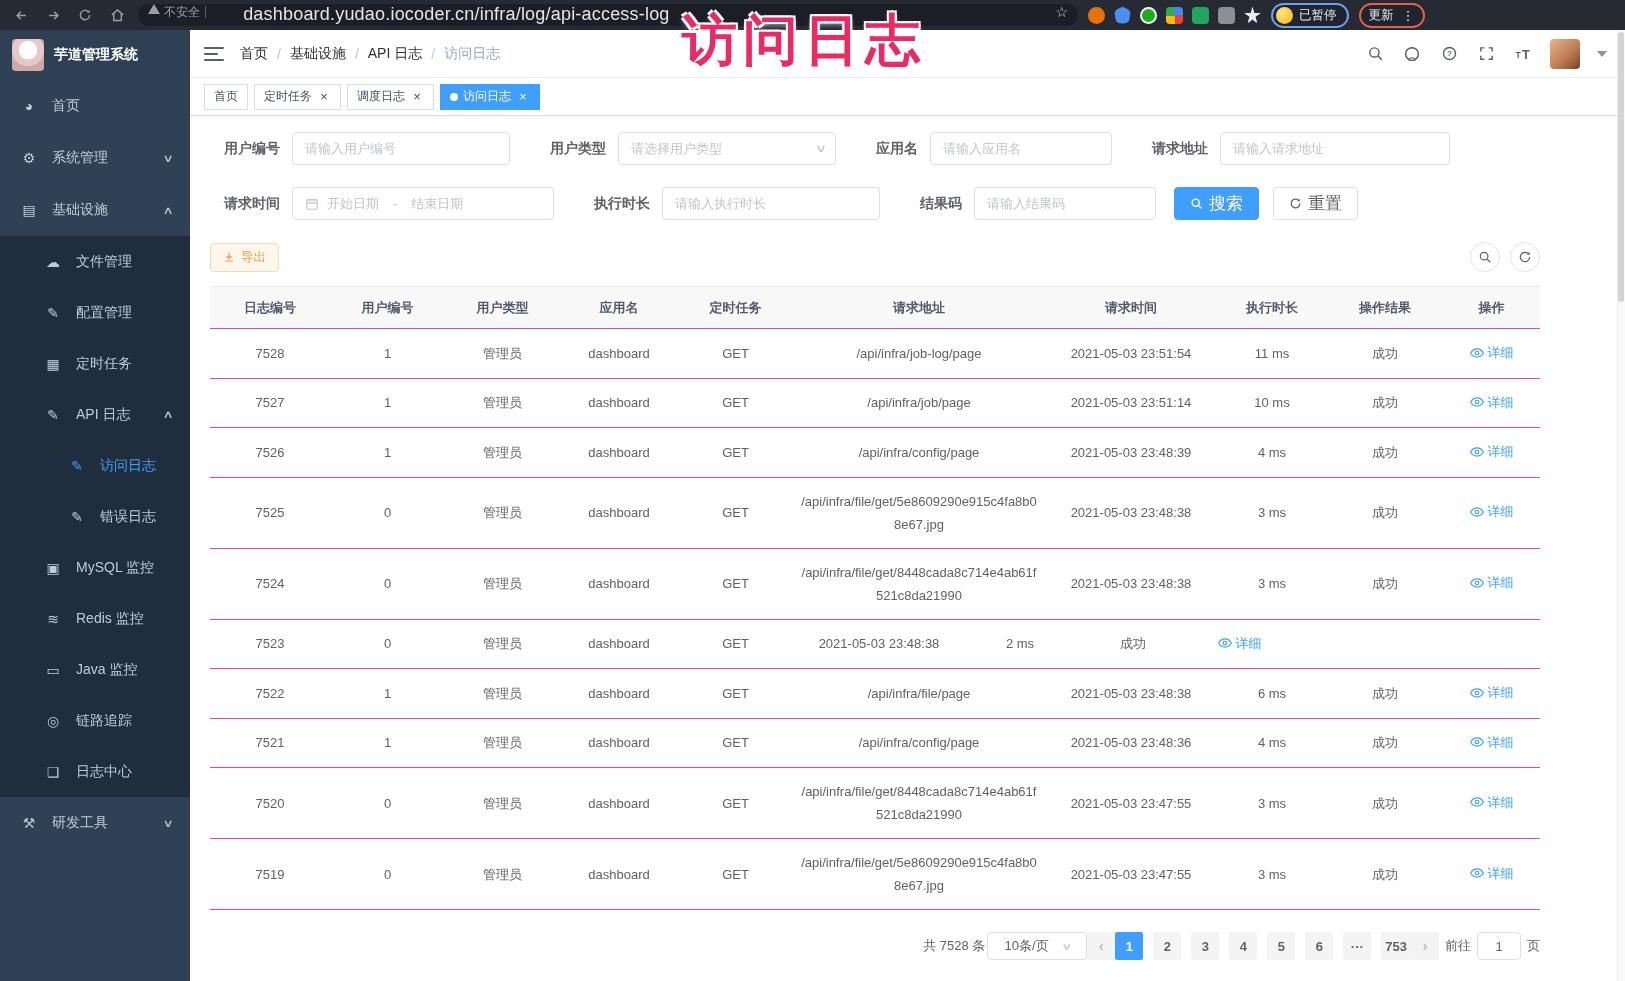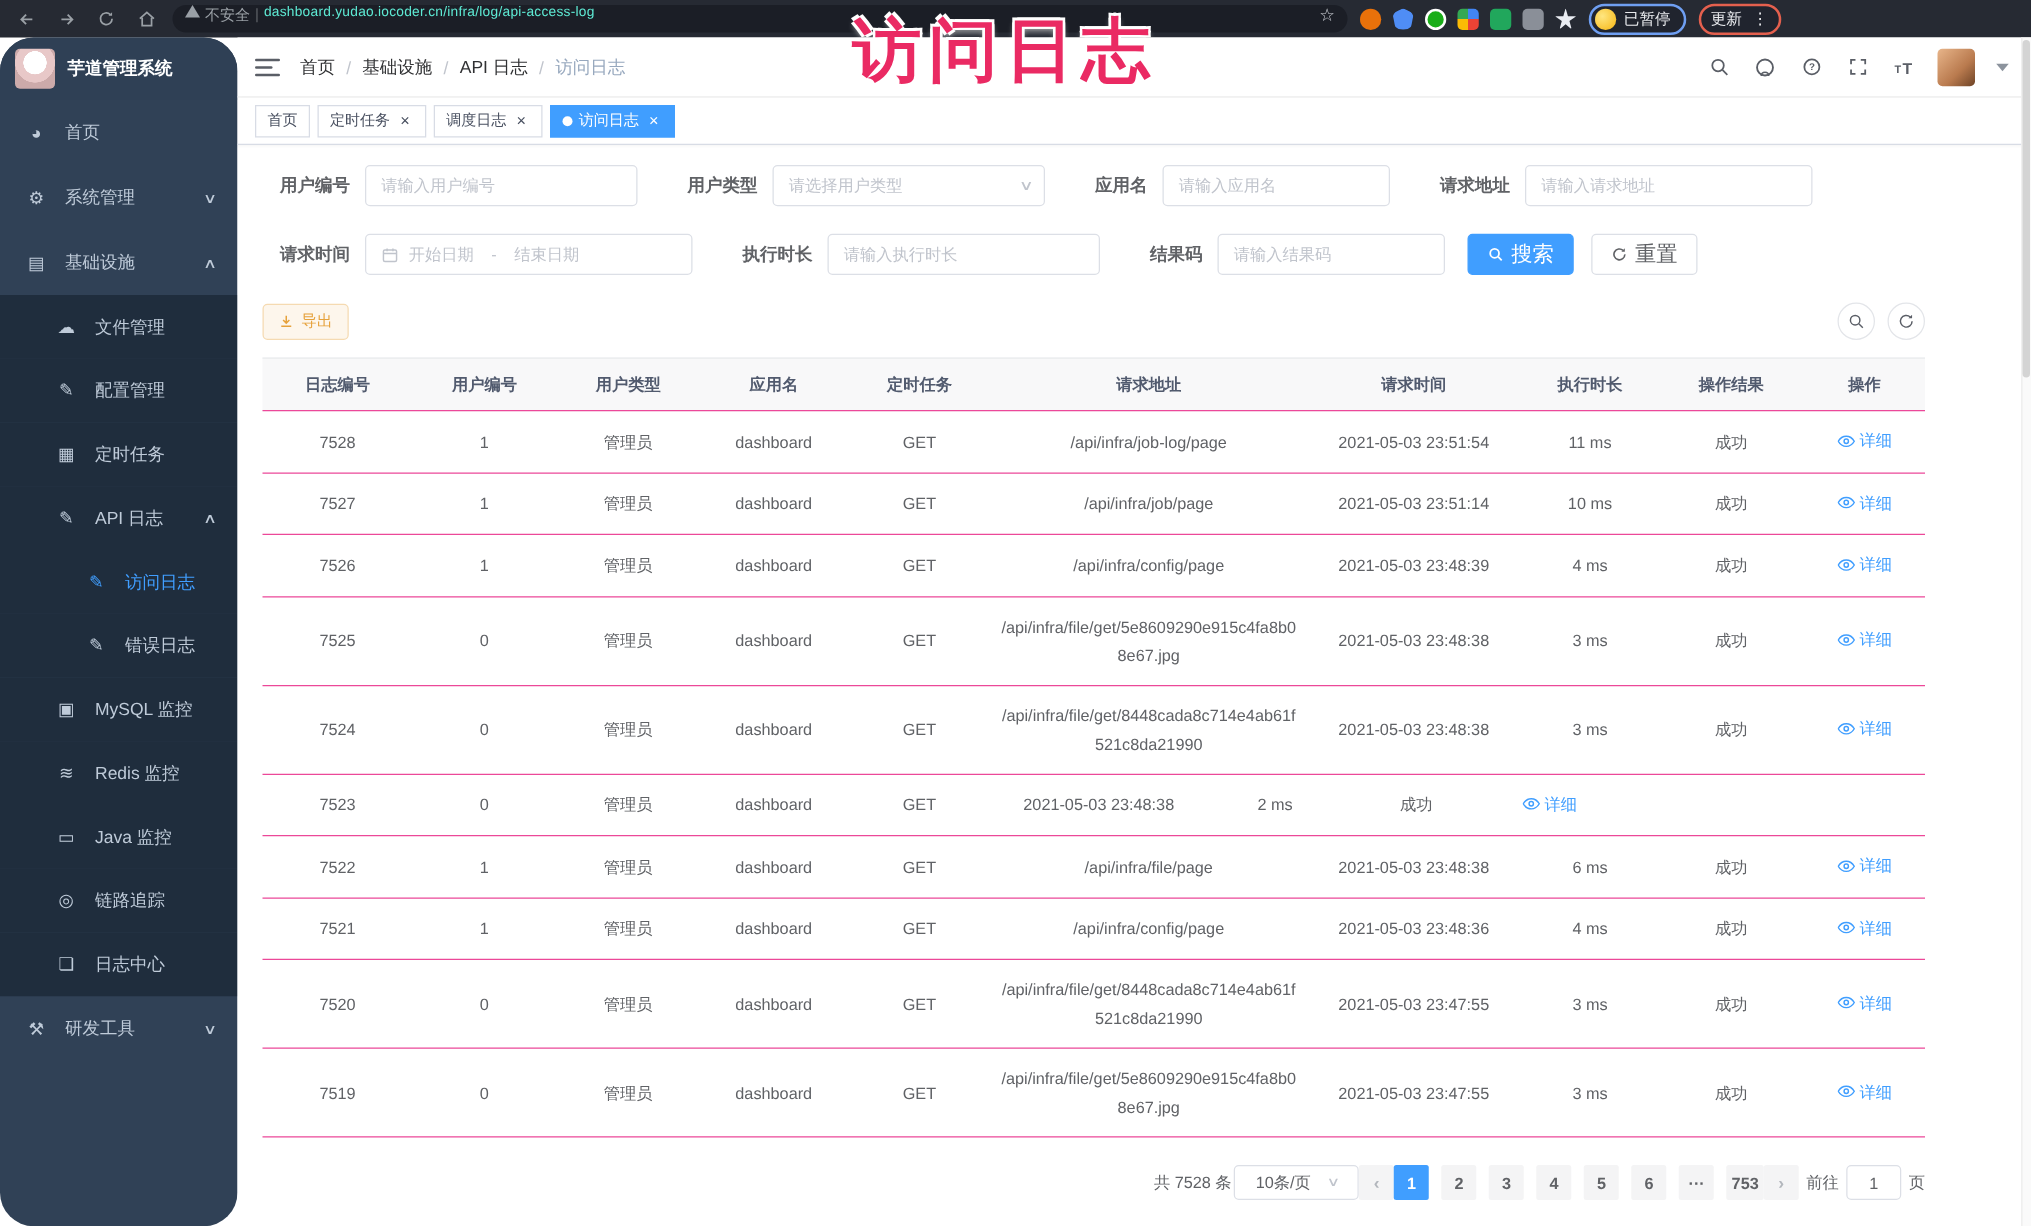--- a/index.html
+++ b/index.html
@@ -7,42 +7,42 @@
   body { font-family:"Liberation Sans","DejaVu Sans",sans-serif; background:#fff; position:relative; }
 
   
   .browser { height:30px; background:#262a33; display:flex; align-items:center; padding:0 10px; gap:10px; }
   .bnav { color:#9aa0a6; font-size:15px; width:22px; height:22px; display:flex; align-items:center; justify-content:center; border-radius:50%; flex:none; }
   .bnav svg { display:block; }
   .urlbar { flex:1; height:22px; background:#1b1e26; border-radius:11px; display:flex; align-items:flex-start; padding:0 10px; gap:4px; max-width:940px; }
   .warn-tri { width:0; height:0; border-left:6px solid transparent; border-right:6px solid transparent; border-bottom:10px solid #9aa0a6; }
   .sec-label { color:#9aa0a6; font-size:12px; }
   .url-sep { color:#5f6368; font-size:12px; }
-  .url-text { color:#5eead4; font-size:11px; letter-spacing:.2px; flex:1; white-space:nowrap; overflow:hidden; }
+  .url-text { color:#e5e5e5; font-size:18px; letter-spacing:.2px; flex:1; white-space:nowrap; overflow:hidden;margin-left:32px; }
   .star { color:#cfd2d8; font-size:14px; }
   .ext-row { display:flex; align-items:center; gap:9px; flex:none; }
   .ext { width:17px; height:17px; border-radius:50%; }
   .ext.sq { border-radius:4px; }
   .e1{background:#e8710a;} .e2{background:#4f8df5; clip-path:polygon(50% 0,100% 25%,85% 100%,15% 100%,0 25%);} .e3{background:#1aad19; border:2px solid #fff;}
   .e4{background:conic-gradient(#4285f4 0 25%, #ea4335 0 50%, #fbbc05 0 75%, #34a853 0);} 
   .e5{background:#21a75c;} .e6{background:#8a8f98;} .e7{background:#e9ecf2; clip-path:polygon(50% 0,61% 38%,100% 38%,68% 61%,79% 100%,50% 76%,21% 100%,32% 61%,0 38%,39% 38%);}
   .paused-pill { display:flex; align-items:center; gap:6px; border:2px solid #6f9ff2; background:#20242e; border-radius:13px; padding:2px 10px 2px 3px; flex:none; }
   .smiley { width:17px; height:17px; border-radius:50%; background:radial-gradient(circle at 35% 35%, #ffe680, #f6b511); }
   .paused-pill span { color:#e8eaed; font-size:12.5px; }
   .update-pill { display:flex; align-items:center; gap:8px; border:2px solid #e4604e; background:#20242e; border-radius:13px; padding:2px 8px; flex:none; }
   .update-pill .u { color:#e8eaed; font-size:12.5px; }
   .update-pill .k { color:#e8eaed; font-size:13px; }
 
   
   .annotation { position:absolute; left:682px; top:4px; z-index:50; font-size:55px; font-weight:900; letter-spacing:6px; color:#ea2a63;
     text-shadow:-2px -2px 0 #fff,2px -2px 0 #fff,-2px 2px 0 #fff,2px 2px 0 #fff,0 3px 5px rgba(255,255,255,.75); pointer-events:none; }
 
   
   .app { display:flex; height:951px; }
-  .sidebar { width:190px; background:#304156; color:#bfcbd9; flex:none; overflow:hidden;border-radius:27px; }
+  .sidebar { width:190px; background:#304156; color:#bfcbd9; flex:none; overflow:hidden; }
   .logo-row { height:50px; display:flex; align-items:center; gap:10px; padding:0 12px; background:#2f4055; }
   .logo-img { width:32px; height:32px; border-radius:4px; background:radial-gradient(circle at 50% 35%, #fff 0 35%, #e8c8c8 36% 60%, #caa 61%); flex:none; }
   .logo-title { color:#fff; font-size:14px; font-weight:700; white-space:nowrap; }
   .menu-item { height:52px; display:flex; align-items:center; position:relative; font-size:14px; cursor:pointer; }
   .menu-item.lv1 { padding-left:20px; }
   .menu-item.lv2 { padding-left:44px; height:51px; }
   .menu-item.lv3 { padding-left:68px; height:51px; }
   .menu-item.sub { background:#1f2d3d; }
   .menu-item.active { color:#409eff; }
   .mi-icon { width:18px; margin-right:14px; text-align:center; font-size:14px; color:inherit; flex:none; }

